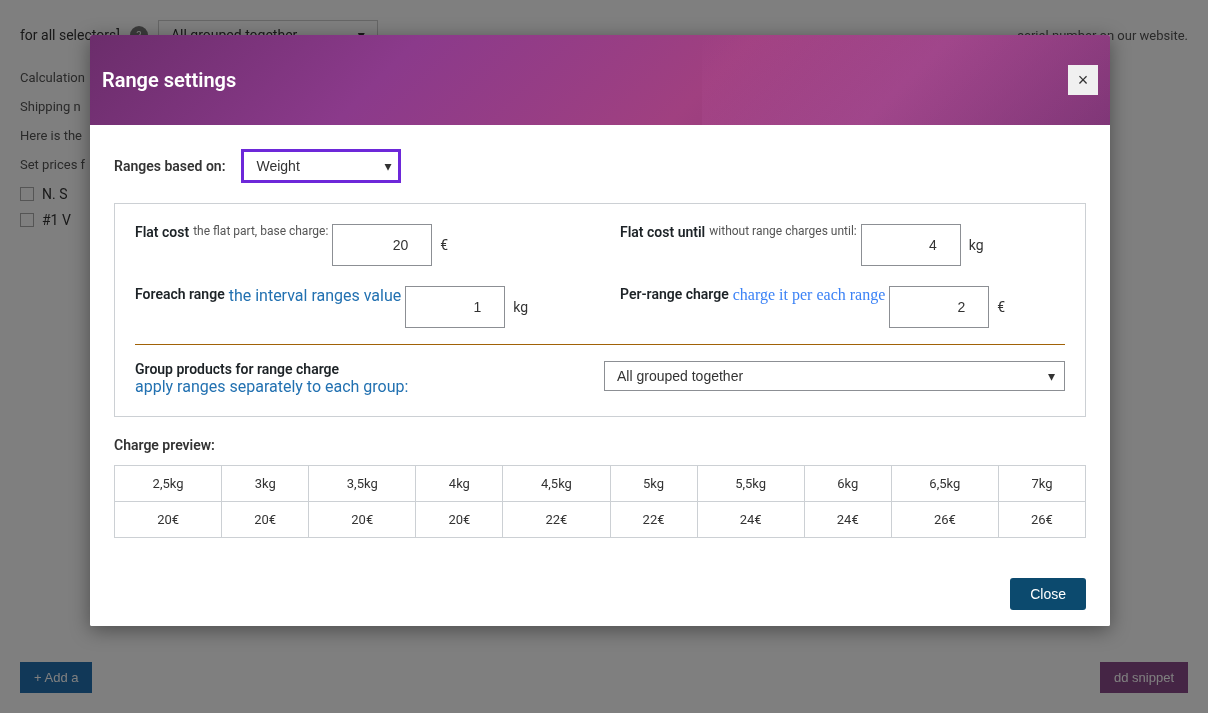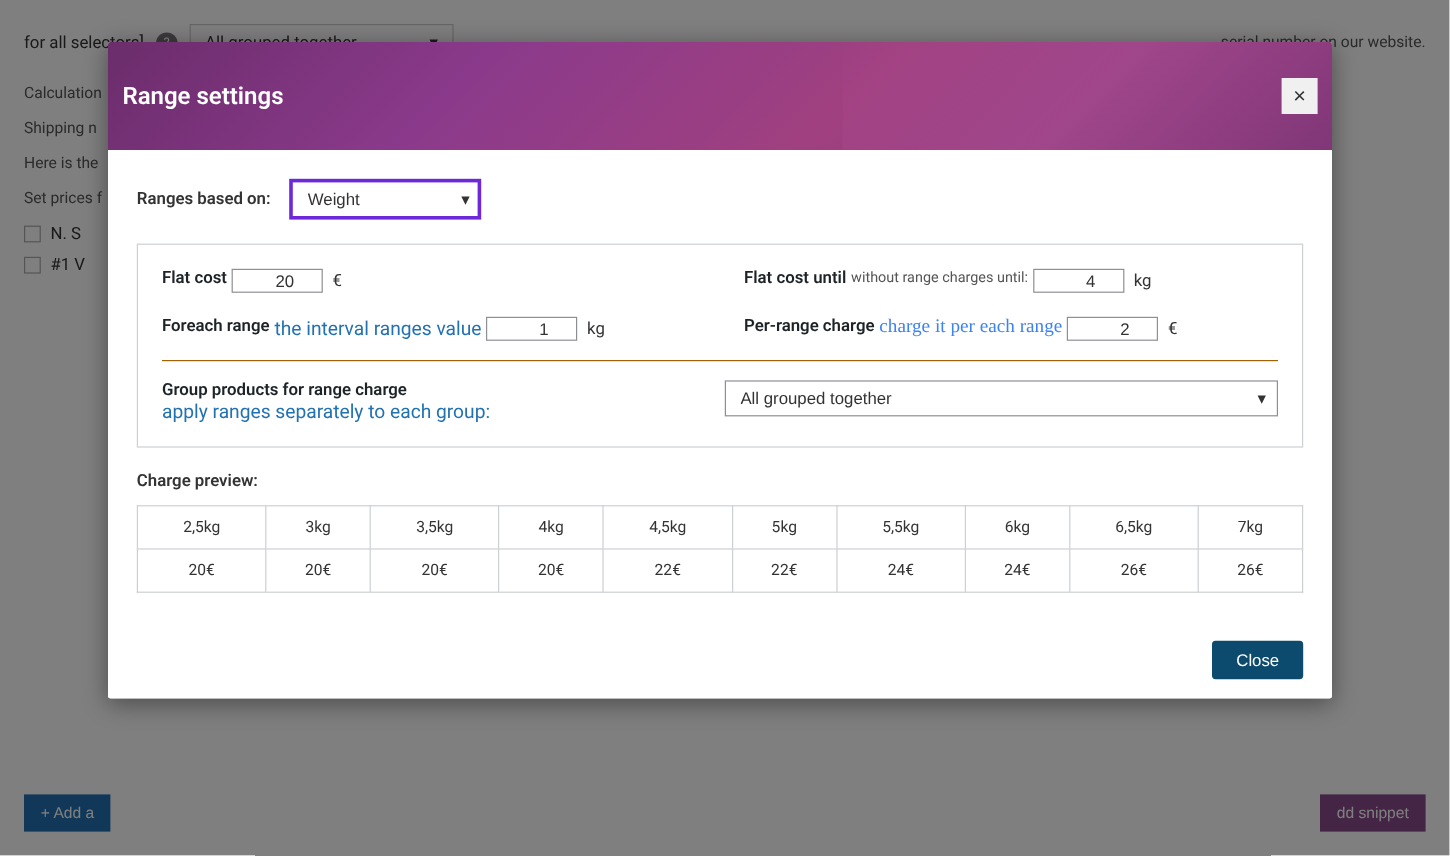--- a/index.html
+++ b/index.html
@@ -201,22 +201,22 @@
       font-size: 16px;
       color: #2271b1;
     }
     .field-desc-plain {
       font-size: 12px;
       color: #555;
     }
 
     .field-input {
       border: 1px solid #8c8f94;
-      padding: 1px 8px;
-      width: 76px;
+      padding: 12px 8px;
+      width: 100px;
       text-align: right;
       font-size: 14px;
       color: #333;
     }
 
     .field-unit {
       font-size: 14px;
       color: #333;
     }
 
@@ -352,20 +352,21 @@
           <option>Volume</option>
         </select>
       </div>
     </div>
 
     <div class="settings-box">
       <div class="settings-grid">
 
         <div class="field-group">
           <span class="field-label">Flat cost</span>
+          <span class="field-desc-plain">the flat part, base charge:</span>
           <div class="field-row">
             <input type="number" class="field-input" value="20" style="">
             <span class="field-unit">€</span>
           </div>
         </div>
 
         <div class="field-group">
           <span class="field-label">Flat cost until</span>
           <span class="field-desc-plain">without range charges until:</span>
           <div class="field-row">

